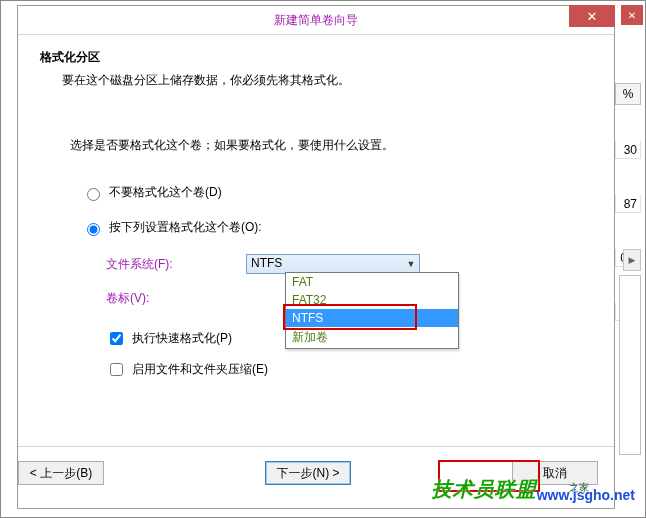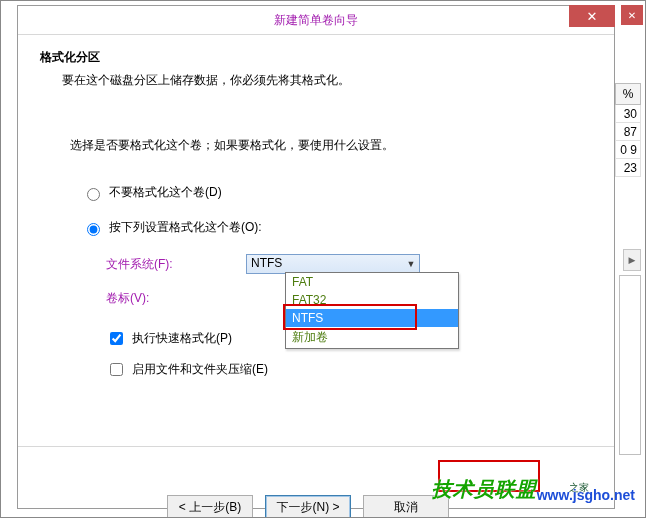--- a/index.html
+++ b/index.html
@@ -166,24 +166,23 @@
   .bottom-sep {
     position: absolute;
     left: 0; right: 0; top: 440px;
     height: 1px;
     background: #d8d8d8;
   }
   .buttons {
     position: absolute;
     left: 0; right: 0; top: 455px;
     display: flex;
-    justify-content: center;
-    gap: 12px;
+    justify-content: space-between;
+    gap: 3px;
     padding-right: 16px;
-    margin-top: 34px;
   }
   .wizard-btn {
     min-width: 86px;
     height: 24px;
     border: 1px solid #adadad;
     background: #f0f0f0;
     font-size: 12px;
     color: #000;
     display: flex;
     align-items: center;
@@ -213,20 +212,21 @@
     box-sizing: border-box;
   }
   .rp-cell {
     height: 18px;
     border: 1px solid #e0e0e0;
     border-top: none;
     display:flex; align-items:center; justify-content:flex-end;
     padding-right: 3px;
     font-size: 12px;
     box-sizing: border-box;
+    margin-top: 36px;
   }
   .right-scroll {
     position: absolute;
     right: 4px; top: 248px;
     width: 18px; height: 22px;
     border: 1px solid #c5c5c5;
     background: #f0f0f0;
     display:flex; align-items:center; justify-content:center;
     font-size: 9px; color:#666;
     box-sizing:border-box;

